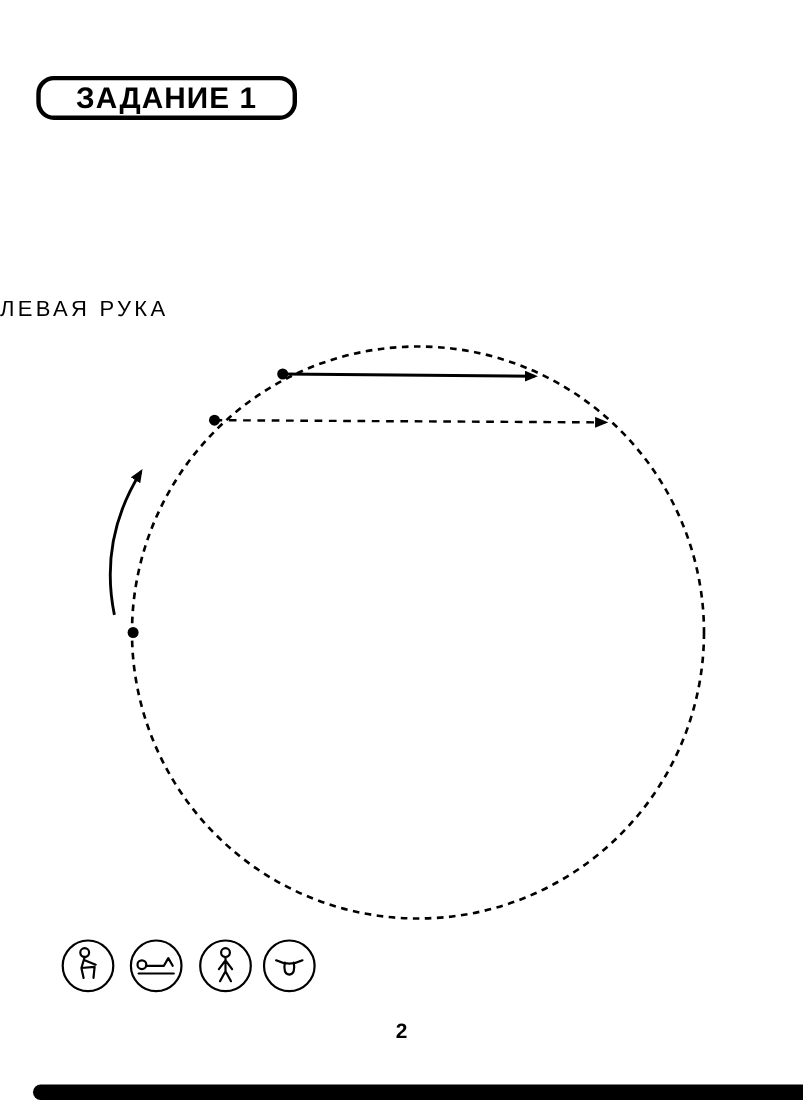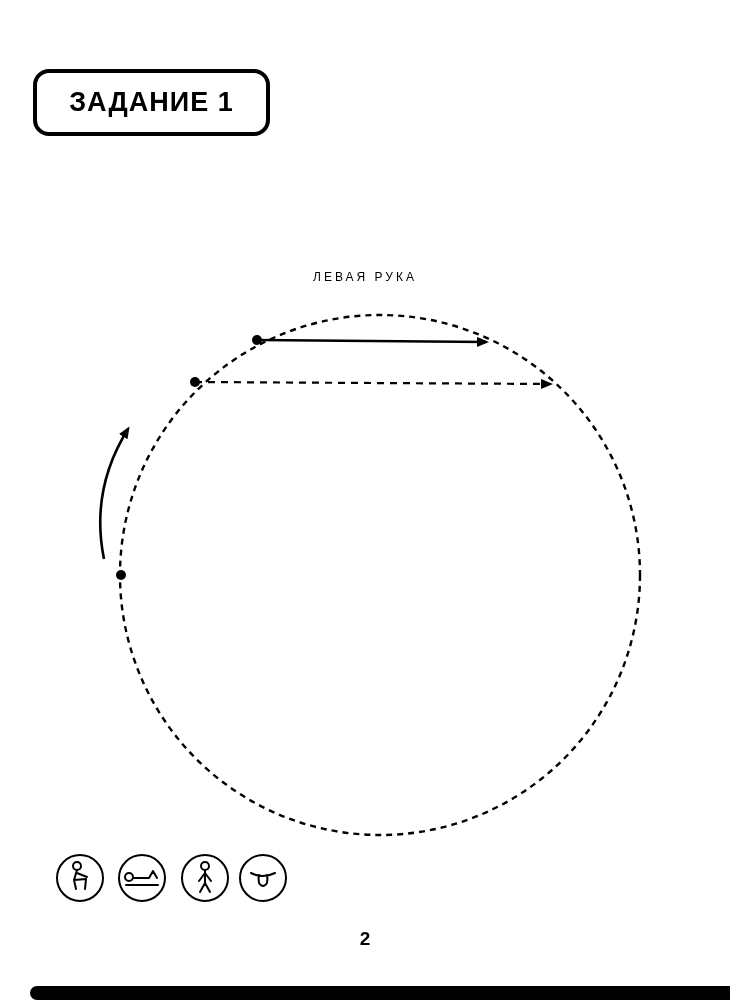--- a/index.html
+++ b/index.html
@@ -8,21 +8,21 @@
     width: 730px;
     height: 1000px;
     background: #ffffff;
     font-family: "Liberation Sans", sans-serif;
     color: #000000;
     overflow: hidden;
   }
   .task-box {
     position: absolute;
     left: 33px; top: 69px;
-    width: 237px; height: 67px;
+    width: 237px; height: 40px;
     border: 4px solid #000;
     border-radius: 16px;
     box-sizing: border-box;
     display: flex; align-items: center; justify-content: center;
     background: #fff;
   }
   .task-box .task-label {
     font-weight: bold;
     font-size: 27px;
     letter-spacing: 1px;
@@ -36,22 +36,22 @@
     font-weight: bold;
     line-height: 1.31;
     text-align: justify;
     text-indent: 26px;
     letter-spacing: 0.2px;
   }
   .diagram-label {
     position: absolute;
     left: 0; top: 270px;
     width: 730px;
-    text-align: center;
-    font-size: 12px;
+    text-align: left;
+    font-size: 20px;
     letter-spacing: 3px;
     font-weight: normal;
   }
   .diagram-svg { position: absolute; left: 0; top: 295px; }
   .icons-svg { position: absolute; left: 40px; top: 847px; }
   .page-number {
     position: absolute;
     left: 0; top: 928px;
     width: 730px;
     text-align: center;

